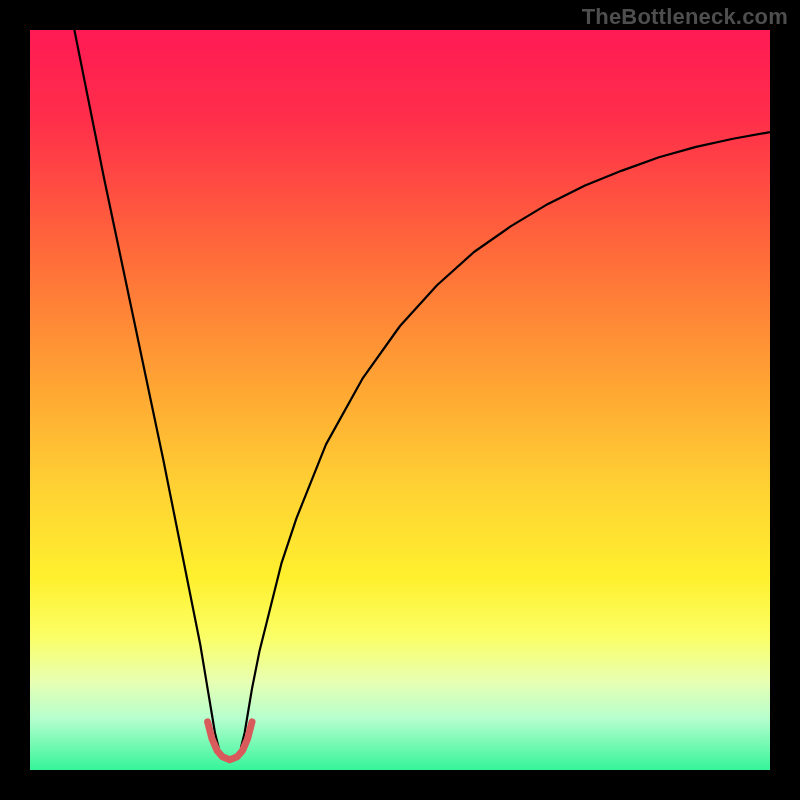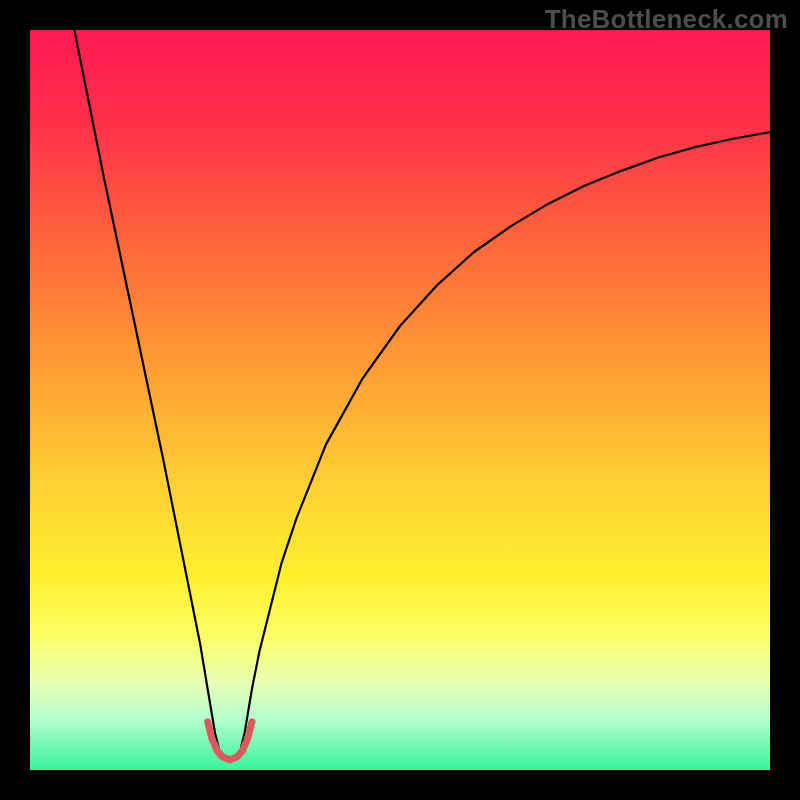--- a/index.html
+++ b/index.html
@@ -16,21 +16,21 @@
     left: 0; top: 0;
     width: 800px;
     height: 800px;
     background: #000;
   }
   .watermark {
     position: absolute;
     top: 4px;
     right: 12px;
     color: #4e4e4e;
-    font-size: 26px;
+    font-size: 22px;
     font-weight: 600;
     letter-spacing: 0.2px;
     z-index: 10;
   }
   svg.plot {
     position: absolute;
     left: 30px;
     top: 30px;
     width: 740px;
     height: 740px;

